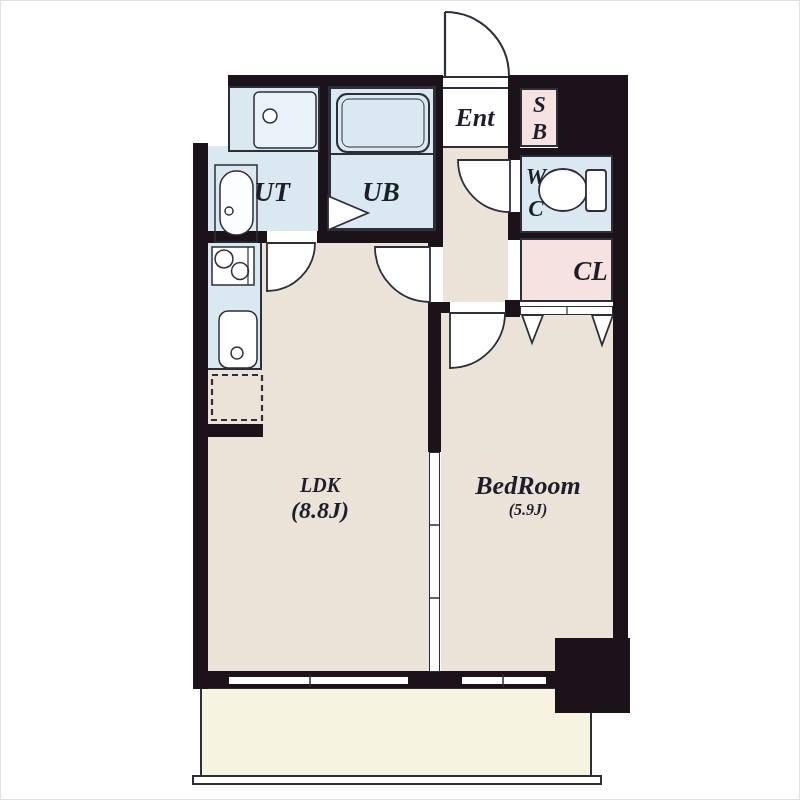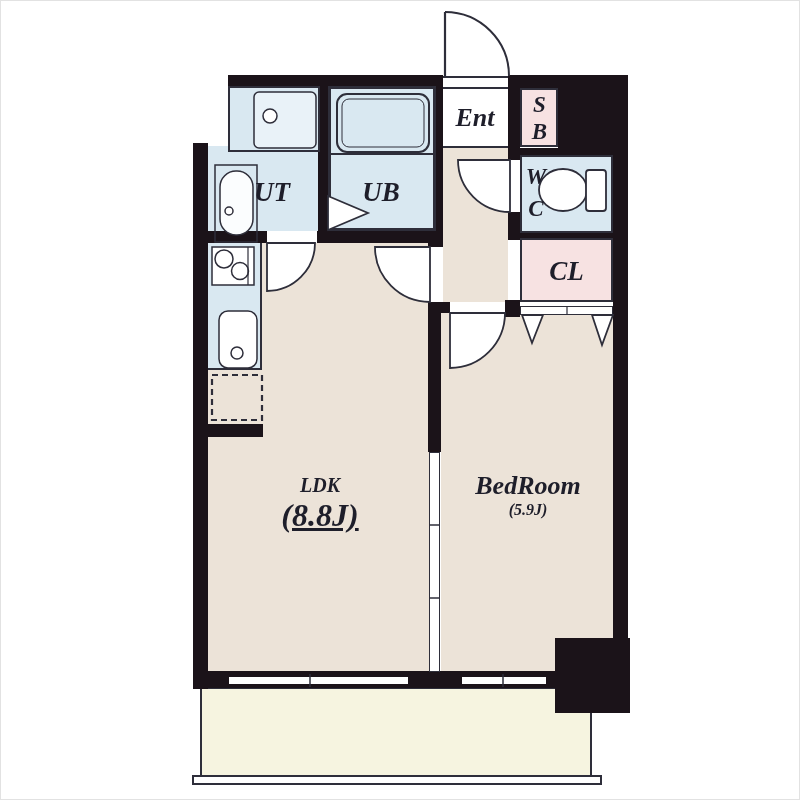--- a/index.html
+++ b/index.html
@@ -135,29 +135,29 @@
   <div class="lbl" style="left:521px;top:91px;width:37px;font-size:23px;line-height:27px;">
     <div>S</div>
     <div>B</div>
   </div>
 
   <div class="lbl" style="left:523px;top:161px;width:26px;font-size:23px;line-height:32px;">
     <div>W</div>
     <div>C</div>
   </div>
 
-  <div class="lbl" style="left:520px;top:256px;width:93px;font-size:27px;">CL</div>
+  <div class="lbl" style="left:544px;top:256px;width:93px;font-size:27px;">CL</div>
 
   <div class="lbl" style="left:234px;top:177px;width:76px;font-size:27px;">UT</div>
 
   <div class="lbl" style="left:343px;top:177px;width:76px;font-size:27px;">UB</div>
 
   <div class="lbl" style="left:225px;top:474px;width:190px;">
     <div style="font-size:20px;">LDK</div>
-    <div style="font-size:32px;text-decoration:underline;">(8.8J)</div>
+    <div style="font-size:24px;">(8.8J)</div>
   </div>
 
   <div class="lbl" style="left:433px;top:471px;width:190px;">
     <div style="font-size:26px;">BedRoom</div>
     <div style="font-size:16px;">(5.9J)</div>
   </div>
 
 
 </div>
 

